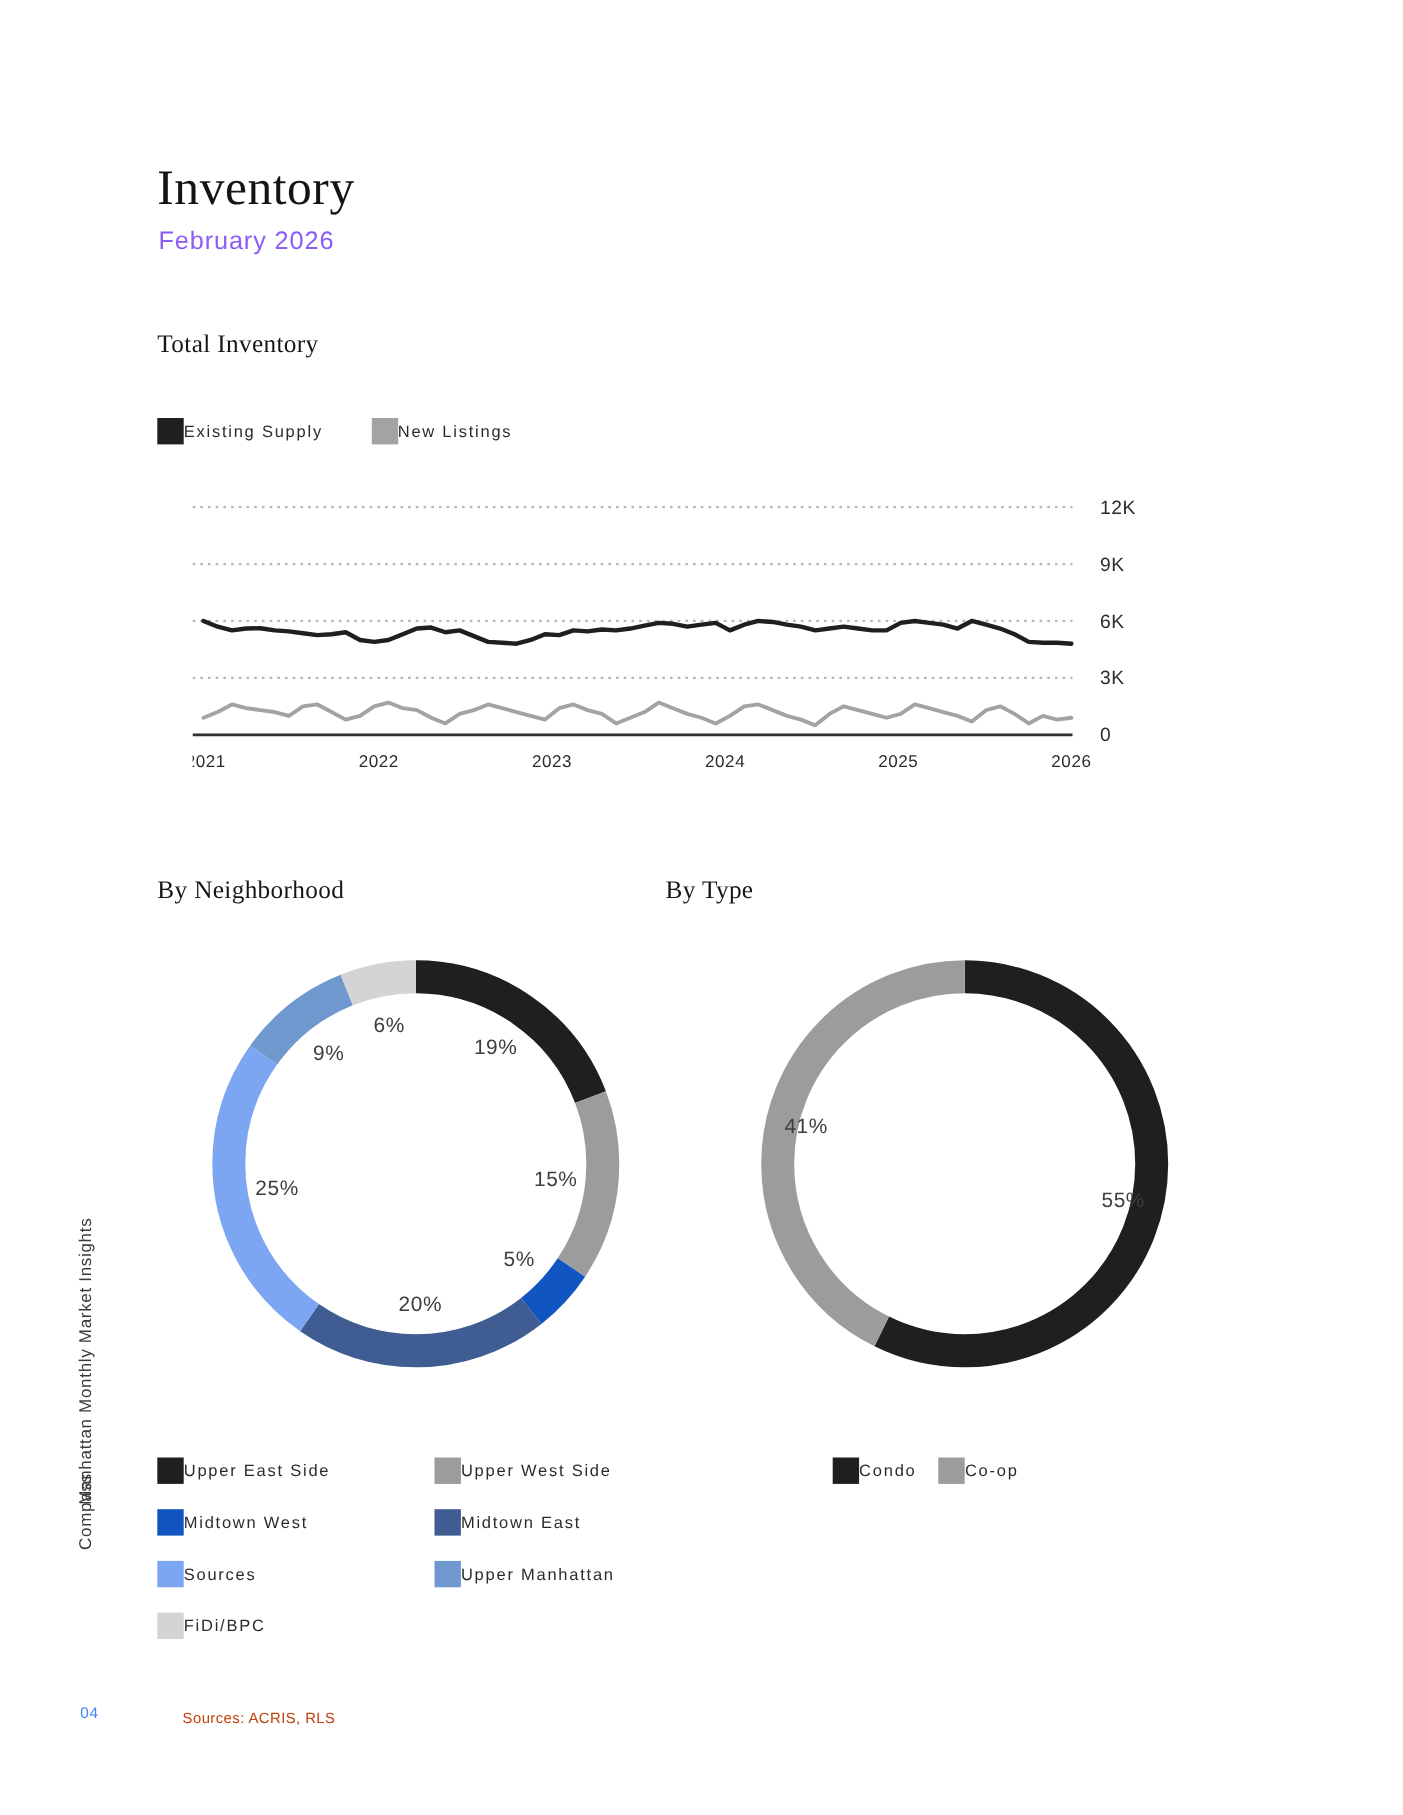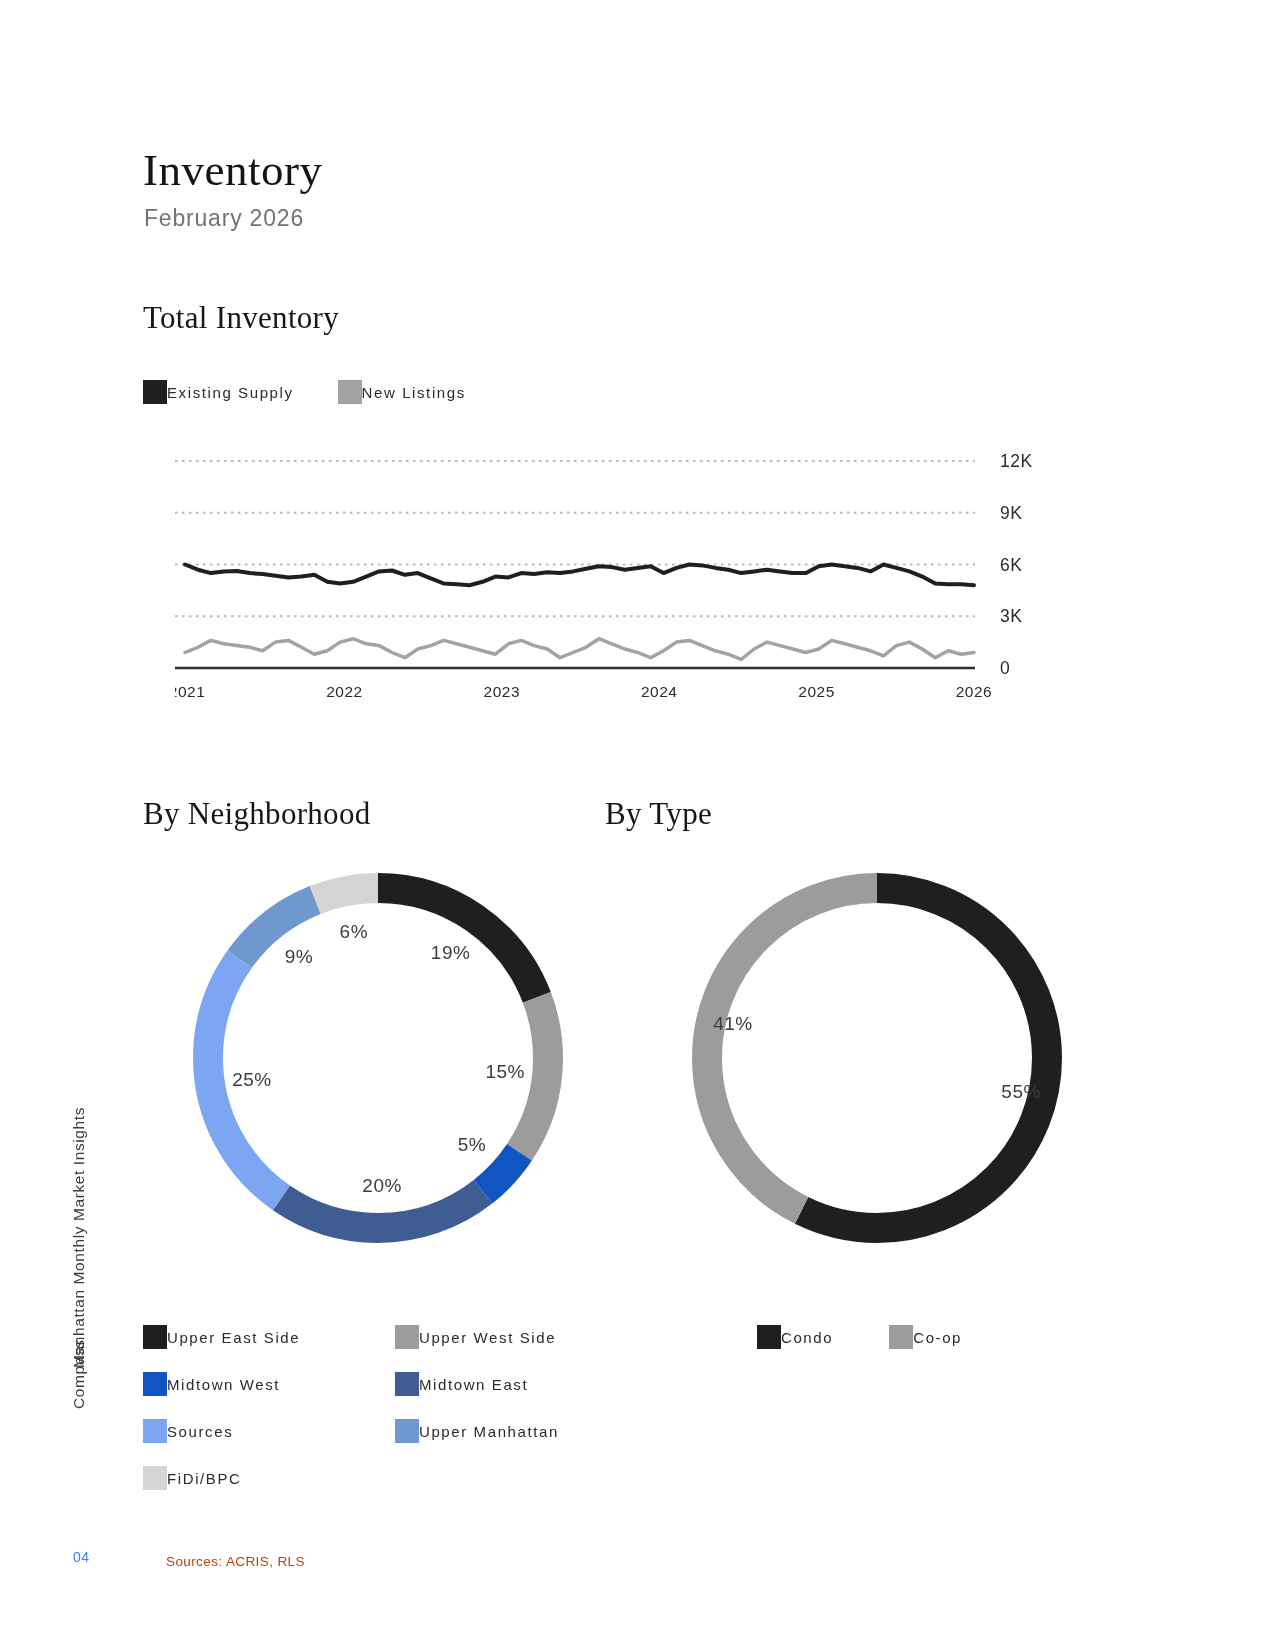--- a/index.html
+++ b/index.html
@@ -2,28 +2,28 @@
 <html><head>
 <meta charset="utf-8">
 <style>
   html,body{margin:0;padding:0;background:#ffffff;}
   .page{
     position:relative;width:1202px;height:1650px;background:#ffffff;overflow:hidden;
     font-family:"Liberation Sans","DejaVu Sans",sans-serif;color:#1f1f1f;border-radius:24px;
   }
   .serif{font-family:"Liberation Serif","DejaVu Serif",serif;font-weight:400;}
   .page-title{position:absolute;left:143px;top:146px;font-size:45px;line-height:1.1;color:#141414;letter-spacing:0.5px;}
-  .page-subtitle{position:absolute;left:144px;top:205px;font-size:23px;color:#737373;letter-spacing:0.8px;}
-  .sec-heading{position:absolute;font-size:31px;color:#161616;letter-spacing:0.3px;}
+  .page-subtitle{position:absolute;left:144px;top:205px;font-size:23px;color:#8b5cf6;letter-spacing:0.8px;}
+  .sec-heading{position:absolute;font-size:23px;color:#161616;letter-spacing:0.3px;}
   #h-total{left:143px;top:300px;}
   #h-nbhd{left:143px;top:796px;}
   #h-type{left:605px;top:796px;text-align:center;}
   .legend-row{position:absolute;display:flex;align-items:center;}
   #line-legend{left:143px;top:380px;gap:44px;}
-  #type-legend{left:757px;top:1325px;gap:56px;}
+  #type-legend{left:757px;top:1325px;gap:20px;}
   .lg-item{display:flex;align-items:center;}
   .lg-swatch{width:24px;height:24px;flex:0 0 24px;}
   .lg-label{margin-left:0;font-size:15px;letter-spacing:1.6px;color:#2b2b2b;white-space:nowrap;}
   #nbhd-legend{
     position:absolute;left:143px;top:1325px;display:grid;
     grid-template-columns:252px 260px;grid-auto-rows:24px;row-gap:23px;
   }
   #line-chart{position:absolute;left:175px;top:425px;}
   #donut-neighborhood{position:absolute;left:188px;top:868px;}
   #donut-type{position:absolute;left:687px;top:868px;}

